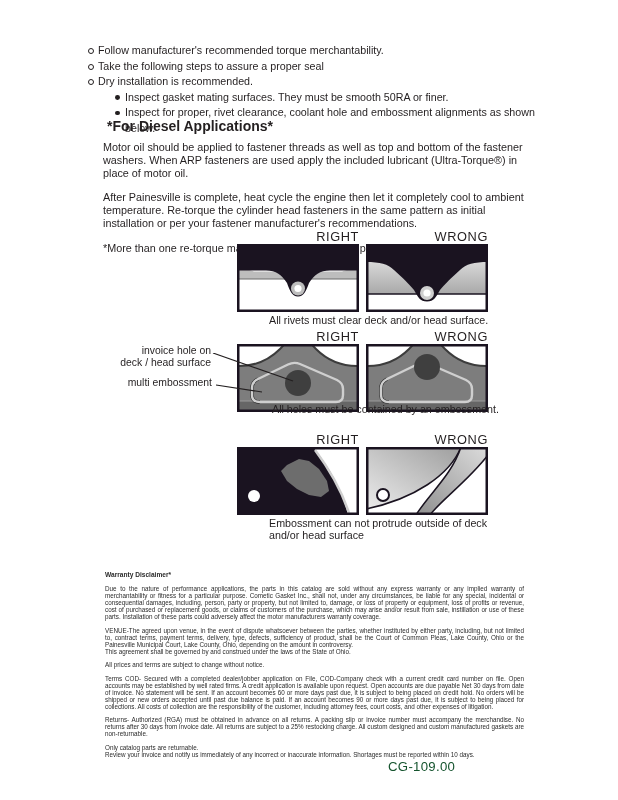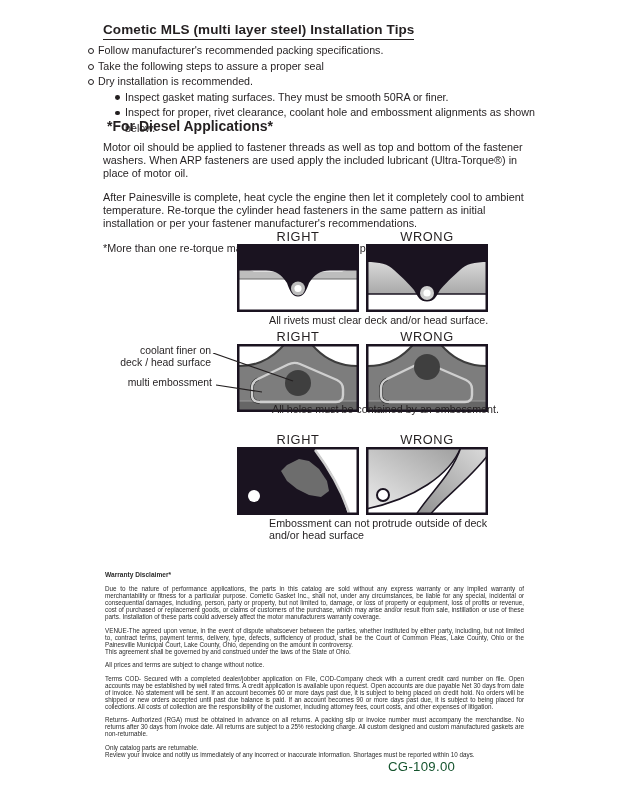--- a/index.html
+++ b/index.html
@@ -25,21 +25,21 @@
     content:"";position:absolute;left:0;top:5.6px;width:4.8px;height:4.8px;
     background:#231f20;border-radius:50%;
   }
   
   .diesel{position:absolute;left:103px;top:118px;width:428px;}
   .diesel h2{margin:0 0 7px 4px;font-size:14px;font-weight:bold;}
   .diesel p{margin:0 0 11px 0;font-size:10.8px;line-height:13.1px;}
   
   .fig-row{position:absolute;left:0;width:618px;}
   .row1{top:229px;} .row2{top:329px;} .row3{top:432px;}
-  .fig-label{position:absolute;top:0;width:122px;text-align:center;
+  .fig-label{position:absolute;top:0;width:122px;text-align:right;
     font-size:12.8px;letter-spacing:0.6px;color:#231f20;}
   .fig-label.left{left:237px;} .fig-label.right{left:366px;}
   .fig-box{position:absolute;top:15px;width:122px;height:68px;}
   .fig-box.left{left:237px;} .fig-box.right{left:366px;}
   .fig-box svg{display:block;width:122px;height:68px;}
   .fig-caption{position:absolute;left:237px;top:85px;font-size:10.7px;line-height:12.2px;width:320px;margin-left:32px;}
   .row2 .fig-caption{left:240px;top:74px;}
   
   .callout{position:absolute;font-size:10.4px;line-height:11.6px;text-align:right;color:#231f20;}
   .callout.coolant{left:104px;top:16px;width:107px;}
@@ -53,24 +53,23 @@
   .fineprint p.tight{margin-bottom:0;}
   
   .page-code{position:absolute;left:388px;top:759px;font-size:13.2px;
     letter-spacing:0.3px;color:#14532d;}
 </style>
 </head>
 <body>
 
 <div class="page">
 
-  <h1 class="title">Cometic MLS (multi layer steel) Installation Tips</h1>
 
   <ul class="tips-list">
-    <li class="l1">Follow manufacturer's recommended packing specifications.</li>
+    <li class="l1">Follow manufacturer's recommended torque merchantability.</li>
     <li class="l1">Take the following steps to assure a proper seal</li>
     <li class="l1">Dry installation is recommended.</li>
     <li class="l2">Inspect gasket mating surfaces.  They must be smooth 50RA or finer.</li>
     <li class="l2">Inspect for proper, rivet clearance, coolant hole and embossment alignments as shown below.</li>
   </ul>
 
   <div class="diesel">
     <h2>*For Diesel Applications*</h2>
     <p>Motor oil should be applied to fastener threads as well as top and bottom of the fastener washers. When ARP fasteners are used apply the included lubricant (Ultra-Torque®) in place of motor oil.</p>
     <p>After Painesville is complete, heat cycle the engine then let it completely cool to ambient temperature. Re-torque the cylinder head fasteners in the same pattern as initial installation or per your fastener manufacturer's recommendations.</p>
@@ -109,21 +108,21 @@
       </svg>
     </div>
     <div class="fig-caption">All rivets must clear deck and/or head surface.</div>
   </div>
 
   <div class="fig-row row2">
     <div class="fig-label left">RIGHT</div>
     <div class="fig-label right">WRONG</div>
 
     <div class="callout coolant">
-      <div>coolant finer on</div>
+      <div>invoice hole on</div>
       <div>deck / head surface</div>
     </div>
     <div class="callout emboss">multi embossment</div>
 
     <div class="fig-box left">
       <svg viewBox="0 0 122 68">
         <rect width="122" height="68" fill="#7d7d7d"></rect>
         <rect y="57" width="122" height="11" fill="#666666"></rect>
         <line x1="0" y1="57" x2="122" y2="57" stroke="#9a9a9a" stroke-width="1"></line>
         <circle cx="2" cy="-36" r="58" fill="#ffffff" stroke="#3c3c3c" stroke-width="2"></circle>

